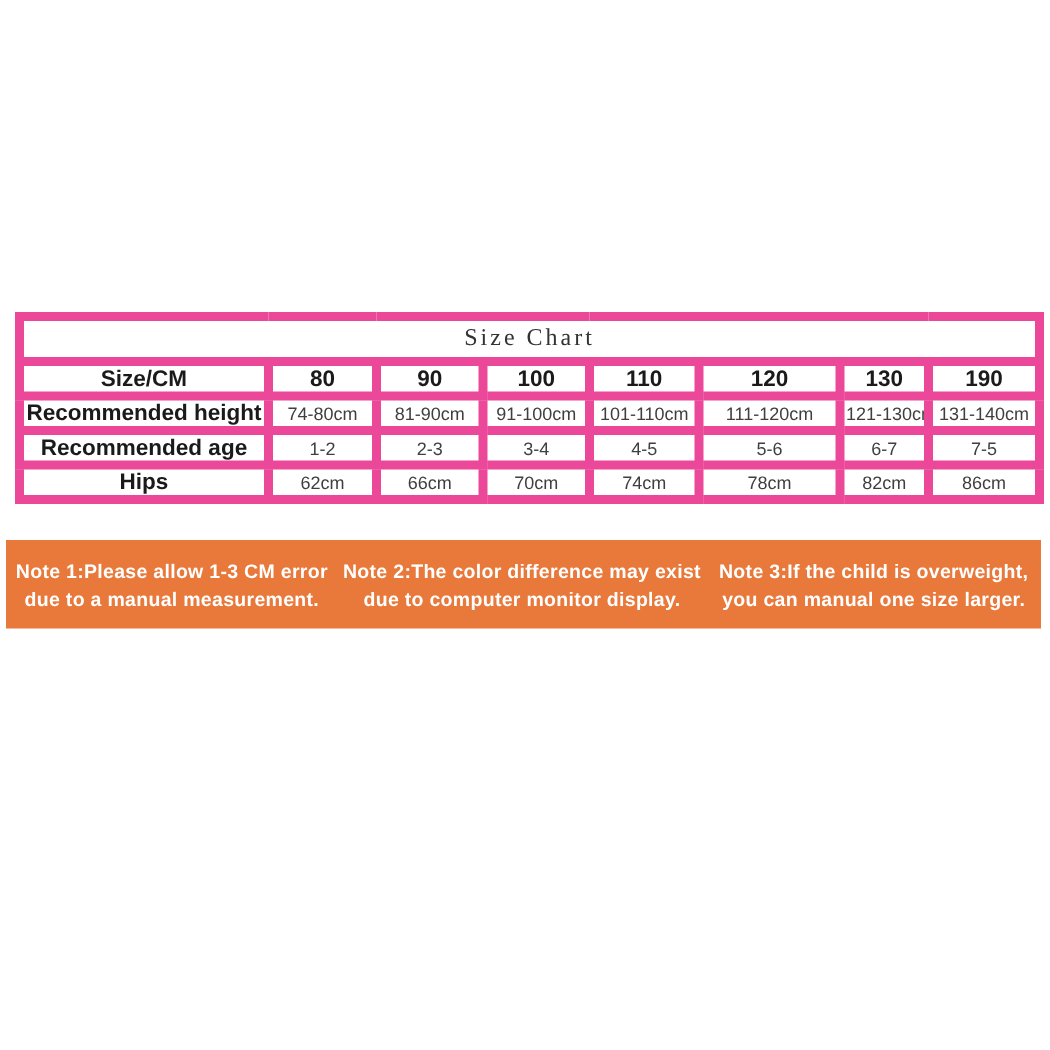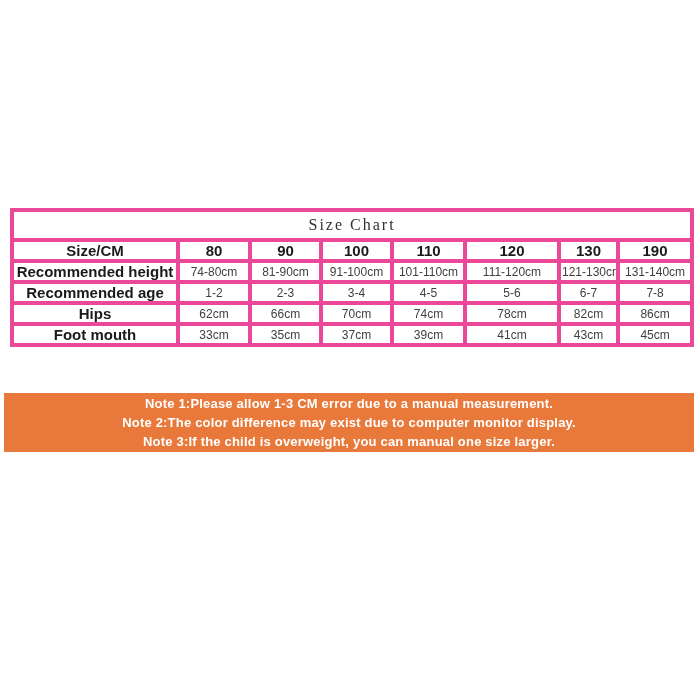--- a/index.html
+++ b/index.html
@@ -15,21 +15,21 @@
     background: #ffffff;
   }
   table.size-table {
     position: absolute;
     left: 10px; top: 208px;
     width: 680px;
     border-collapse: collapse;
     table-layout: fixed;
   }
   table.size-table td, table.size-table th {
-    border: 4px solid #ec4899;
+    border: 6px solid #ec4899;
     text-align: center;
     vertical-align: middle;
     padding: 0 1px;
     overflow: hidden;
     white-space: nowrap;
   }
   tr.title-row td {
     height: 30px;
     font-family: "Liberation Serif", "DejaVu Serif", serif;
     font-size: 16px;
@@ -48,26 +48,26 @@
     font-weight: bold;
     font-size: 15px;
     color: #1a1a1a;
   }
   td.value-cell {
     font-size: 12px;
     color: #3f3f3f;
   }
   .notes-banner {
     position: absolute;
-    left: 4px; top: 393px;
+    left: 4px; top: 360px;
     width: 690px; height: 59px;
     background: #e8793b;
     color: #ffffff;
     display: flex;
-    flex-direction: column;
+    flex-direction: row;
     justify-content: center;
     align-items: center;
     text-align: center;
   }
   .note-line {
     font-size: 13px;
     font-weight: bold;
     line-height: 19px;
     letter-spacing: 0.2px;
   }
@@ -116,45 +116,35 @@
       </tr>
 
       <tr class="data-row">
         <td class="row-label">Recommended age</td>
         <td class="value-cell">1-2</td>
         <td class="value-cell">2-3</td>
         <td class="value-cell">3-4</td>
         <td class="value-cell">4-5</td>
         <td class="value-cell">5-6</td>
         <td class="value-cell">6-7</td>
-        <td class="value-cell">7-8</td>
+        <td class="value-cell">7-5</td>
       </tr>
 
       <tr class="data-row">
         <td class="row-label">Hips</td>
         <td class="value-cell">62cm</td>
         <td class="value-cell">66cm</td>
         <td class="value-cell">70cm</td>
         <td class="value-cell">74cm</td>
         <td class="value-cell">78cm</td>
         <td class="value-cell">82cm</td>
         <td class="value-cell">86cm</td>
       </tr>
 
 
-      <tr class="data-row">
-        <td class="row-label">Foot mouth</td>
-        <td class="value-cell">33cm</td>
-        <td class="value-cell">35cm</td>
-        <td class="value-cell">37cm</td>
-        <td class="value-cell">39cm</td>
-        <td class="value-cell">41cm</td>
-        <td class="value-cell">43cm</td>
-        <td class="value-cell">45cm</td>
-      </tr>
 
     </tbody>
   </table>
 
   <div class="notes-banner">
     <div class="note-line">Note 1:Please allow 1-3 CM error due to a manual measurement.</div>
     <div class="note-line">Note 2:The color difference may exist due to computer monitor display.</div>
     <div class="note-line">Note 3:If the child is overweight, you can manual one size larger.</div>
   </div>
 

